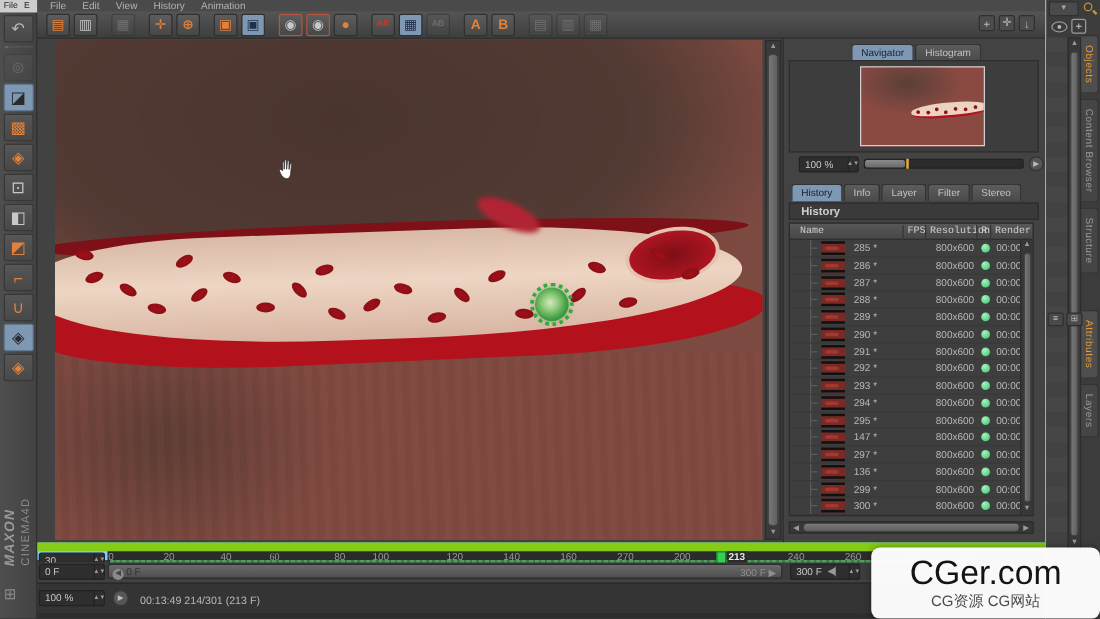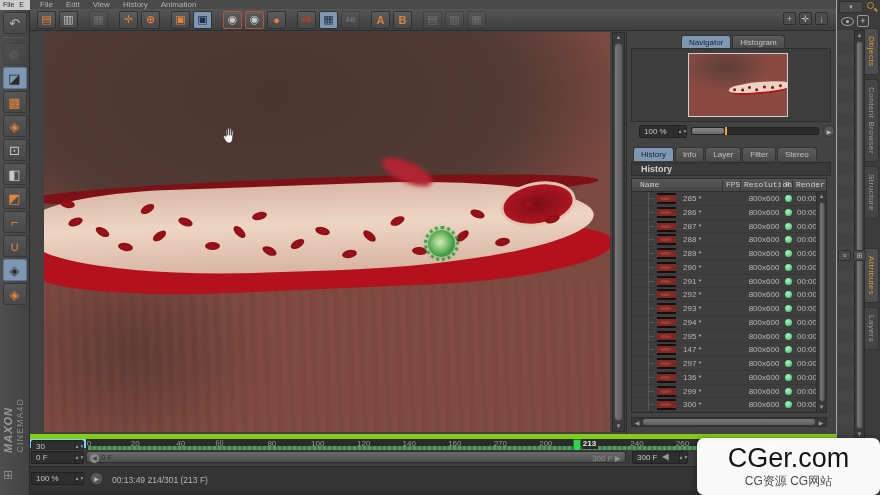--- a/index.html
+++ b/index.html
@@ -128,21 +128,21 @@
   .hrow .rtime { position:absolute; left:165px; top:2px; white-space:nowrap; }
   .tvscroll { position:absolute; right:0; top:13px; width:10px; height:220px; background:#373737; border-left:1px solid #2d2d2d;
               display:flex; flex-direction:column; align-items:center; }
   .tvscroll .sb-thumb-v { width:6px; }
   .hscroll { position:absolute; left:4px; top:386px; width:196px; height:10px; background:#373737; border:1px solid #2c2c2c;
              display:flex; align-items:center; }
   .hscroll .a { font-size:6px; color:#999; width:10px; text-align:center; }
   .sb-thumb-h { height:6px; flex:1; margin:0 1px; background:linear-gradient(#7a7a7a,#5d5d5d); border-radius:3px; }
 
   
-  .tl-row1 { left:30px; top:434px; width:806px; height:14px; background:#7dd3fc; border-top:5px solid #84cc16; }
+  .tl-row1 { left:30px; top:434px; width:806px; height:14px; background:#7dd3fc; border-top:7px solid #84cc16; }
   .ruler { position:absolute; left:56px; top:0; width:750px; height:14px; background:#2b2b2b; overflow:hidden; }
   .tick { position:absolute; top:0; font-size:8px; color:#9a9a9a; transform:translateX(-30%); }
   .greenbar { position:absolute; left:2px; top:7px; width:688px; height:6px;
               background:repeating-linear-gradient(90deg,#4f9e5f 0 3px,#3a7d49 3px 5px); border-radius:1px; }
   .playhead { position:absolute; top:0; width:8px; height:13px; background:#35cf52; border:1px solid #1d7a30; }
   .ph-label { position:absolute; top:0; font-size:8px; font-weight:bold; color:#e2efe4; background:#2b2b2b; padding:0 2px 1px 1px; }
   .tl-row2 { left:30px; top:450px; width:806px; height:14px; background:#3c3c3c; }
   .range-track { position:absolute; left:56px; top:1px; width:540px; height:12px; border-radius:3px;
                  background:linear-gradient(#6a6a6a,#4e4e4e); border:1px solid #2e2e2e; }
   .range-start { position:absolute; left:3px; top:1px; font-size:8px; color:#333; }
@@ -480,21 +480,21 @@
         <span class="val">30</span>
         <span class="arr">▲▼</span>
       </div>
       <div class="ruler" id="ruler">
         <div class="greenbar"></div>
       <span class="tick" style="left: 2px;">0</span>
           <span class="tick" style="left: 47.52px;">20</span>
           <span class="tick" style="left: 93.04px;">40</span>
           <span class="tick" style="left: 132px; font-family: Liberation Serif, serif;">60</span>
           <span class="tick" style="left: 184.08px;">80</span>
-          <span class="tick" style="left: 229px; text-align: right;">100</span>
+          <span class="tick" style="left: 216px; text-align: right;">100</span>
           <span class="tick" style="left: 275.12px;">120</span>
           <span class="tick" style="left: 320.64px;">140</span>
           <span class="tick" style="left: 366.16px;">160</span>
           <span class="tick" style="left: 411.68px;">270</span>
           <span class="tick" style="left: 457.2px;">200</span>
           <span class="tick" style="left: 502.72px;">220</span>
           <span class="tick" style="left: 548.24px;">240</span>
           <span class="tick" style="left: 593.76px;">260</span>
           <span class="tick" style="left: 639.28px;">280</span>
           <span class="tick" style="left: 684.8px;">300</span>

